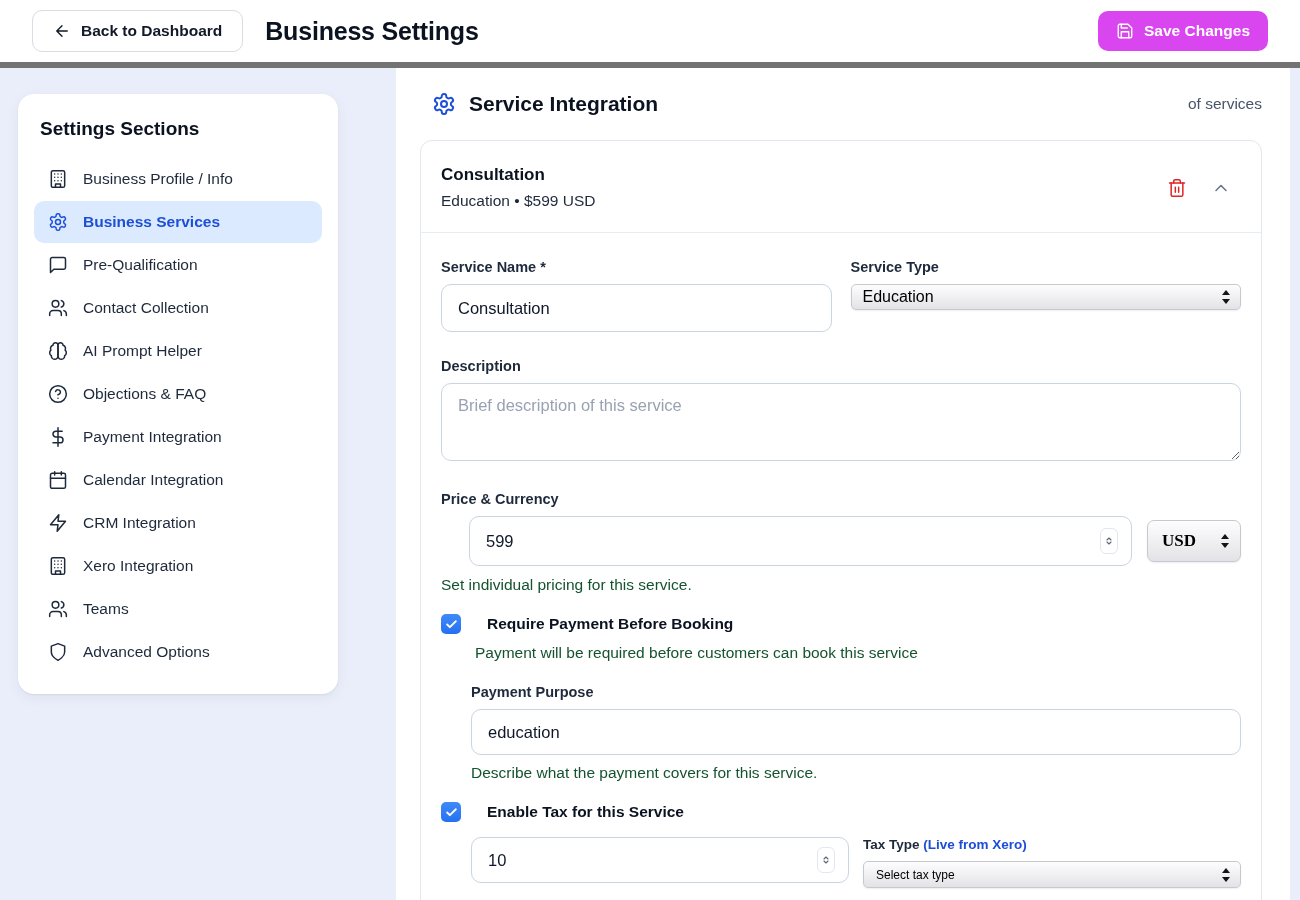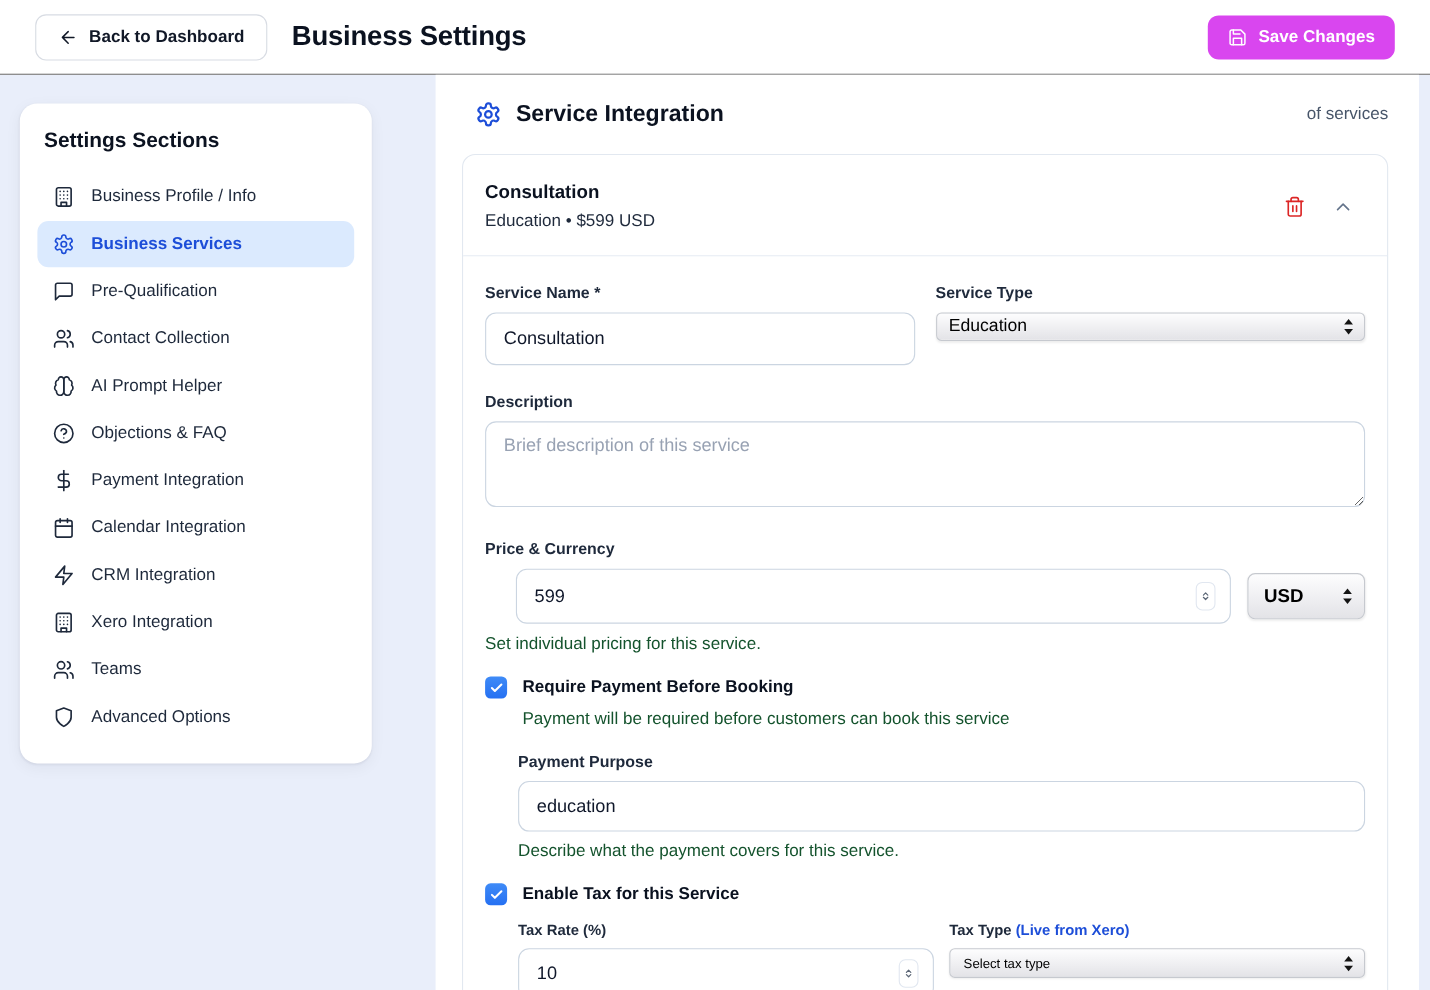--- a/index.html
+++ b/index.html
@@ -7,21 +7,21 @@
   body {
     font-family: "Liberation Sans", "DejaVu Sans", sans-serif;
     background:#e9eefa;
     color:#0f172a;
   }
   svg { display:block; }
   .ic { fill:none; stroke:currentColor; stroke-width:1.8; stroke-linecap:round; stroke-linejoin:round; }
 
   
   .topbar {
-    height:68px; background:#fff; border-bottom:1px solid #737373;
+    height:68px; background:#fff; border-bottom:6px solid #737373;
     display:flex; align-items:center; padding:0 32px; gap:22px;
   }
   .back-btn {
     display:flex; align-items:center; gap:10px;
     border:1px solid #d8dce3; border-radius:10px; background:#fff;
     padding:11px 20px; font-size:15.5px; font-weight:700; color:#111827; cursor:pointer;
   }
   .page-title { font-size:25px; font-weight:800; color:#0b1220; letter-spacing:-.2px; }
   .topbar-right { margin-left:auto; display:flex; gap:14px; align-items:center; }
   .reset-btn {
@@ -108,31 +108,31 @@
   
   .mac-select {
     display:flex; align-items:center; justify-content:space-between;
     background:linear-gradient(#fdfdfe, #e3e3e7);
     border:1px solid #c6c9cf; box-shadow:0 1px 2px rgba(0,0,0,.07);
     color:#000; cursor:pointer;
   }
   .sel-arrows { flex:none; }
   .sel-arrows path { fill:#141414; }
   .select-small { height:26px; border-radius:5px; padding:0 8px 0 11px; font-size:16px; font-weight:500; width:100%; }
-  .select-big { height:42px; border-radius:7px; padding:0 9px 0 14px; font-size:17px; font-weight:600; width:107px; flex:none; }
+  .select-big { height:42px; border-radius:7px; padding:0 9px 0 14px; font-size:17px; font-weight:600; width:94px; flex:none;font-family:Liberation Serif, serif; }
 
   
   .check-row { display:flex; align-items:center; gap:14px; }
   .checkbox {
     width:20px; height:20px; border-radius:5px; flex:none; cursor:pointer;
     background:linear-gradient(#3f8bf7, #2570f2);
     display:flex; align-items:center; justify-content:center;
   }
   .checkbox svg { width:13px; height:13px; }
-  .check-label { font-size:15.5px; font-weight:600; color:#0b1220; }
+  .check-label { font-size:15.5px; font-weight:600; color:#0b1220;margin-left:12px; }
 
   .indent { margin-left:30px; }
 
   
   .mb26 { margin-bottom:26px; }
   .mb20 { margin-bottom:20px; }
   .mt10 { margin-top:10px; }
   .price-row { display:flex; gap:15px; align-items:center;padding-left:28px; }
   .price-row .num-wrap { flex:1; }
   .req-helper { margin-left:34px; margin-top:10px; margin-bottom:22px; }
@@ -371,21 +371,20 @@
           <span class="checkbox">
             <svg viewBox="0 0 24 24">
                 <path d="M20 6L9 17l-5-5" stroke="#fff" stroke-width="3.4" fill="none" stroke-linecap="round" stroke-linejoin="round"></path>
               </svg>
           </span>
           <span class="check-label">Enable Tax for this Service</span>
         </div>
 
         <div class="grid2 indent" style="gap:14px;">
           <div>
-            <div class="fld-label small">Tax Rate (%)</div>
             <div class="num-wrap">
               <input class="text-input" style="height: 46px;" type="text" value="10">
               <span class="stepper">
                 <svg class="ic" viewBox="0 0 24 24">
                     <path d="M8 10l4-4 4 4"></path>
                     <path d="M8 14l4 4 4-4"></path>
                   </svg>
               </span>
             </div>
           </div>

